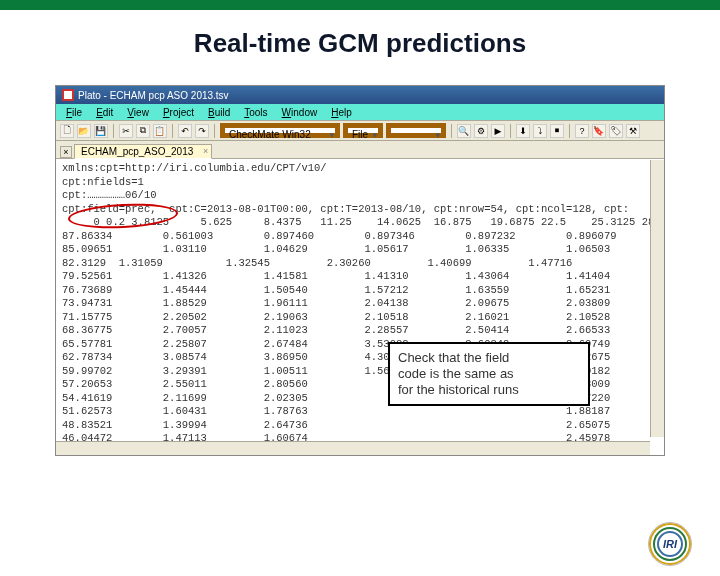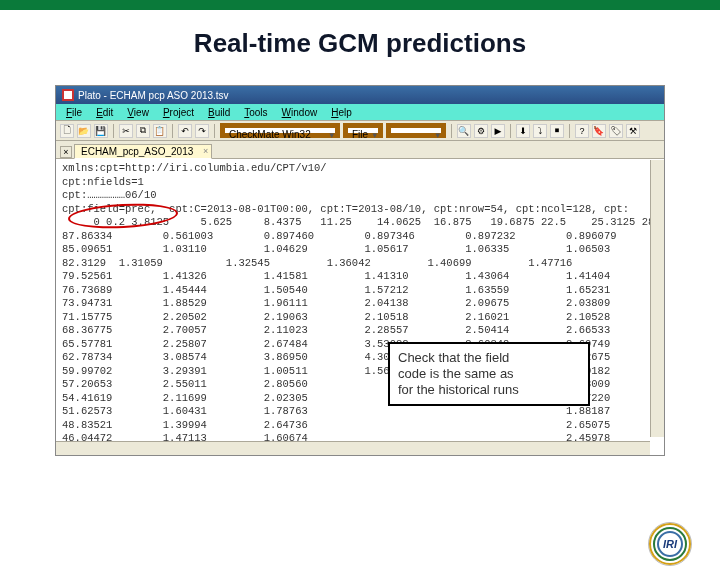--- a/index.html
+++ b/index.html
@@ -92,21 +92,21 @@
     </span>
   </div>
   <div class="editor">
     <div class="editor-row">xmlns:cpt=http://iri.columbia.edu/CPT/v10/</div>
     <div class="editor-row">cpt:nfields=1</div>
     <div class="editor-row">cpt:………………06/10</div>
     <div class="editor-row">cpt:field=prec,  cpt:C=2013-08-01T00:00, cpt:T=2013-08/10, cpt:nrow=54, cpt:ncol=128, cpt:</div>
     <div class="editor-row">     0 0.2 3.8125     5.625     8.4375   11.25    14.0625  16.875   19.6875 22.5    25.3125 28.125 3</div>
     <div class="editor-row">87.86334        0.561003        0.897460        0.897346        0.897232        0.896079</div>
     <div class="editor-row">85.09651        1.03110         1.04629         1.05617         1.06335         1.06503</div>
-    <div class="editor-row">82.3129  1.31059          1.32545         1.36042         1.40699         1.47716</div>
+    <div class="editor-row">82.3129  1.31059          1.32545         2.30260         1.40699         1.47716</div>
     <div class="editor-row">79.52561        1.41326         1.41581         1.41310         1.43064         1.41404</div>
     <div class="editor-row">76.73689        1.45444         1.50540         1.57212         1.63559         1.65231</div>
     <div class="editor-row">73.94731        1.88529         1.96111         2.04138         2.09675         2.03809</div>
     <div class="editor-row">71.15775        2.20502         2.19063         2.10518         2.16021         2.10528</div>
     <div class="editor-row">68.36775        2.70057         2.11023         2.28557         2.50414         2.66533</div>
     <div class="editor-row">65.57781        2.25807         2.67484         3.53032         3.60348         3.69749</div>
     <div class="editor-row">62.78734        3.08574         3.86950         4.30660         4.64737         3.82675</div>
     <div class="editor-row">59.99702        3.29391         1.00511         1.56125         6.33115         3.30182</div>
     <div class="editor-row">57.20653        2.55011         2.80560                                         2.73009</div>
     <div class="editor-row">54.41619        2.11699         2.02305                                         1.87220</div>

